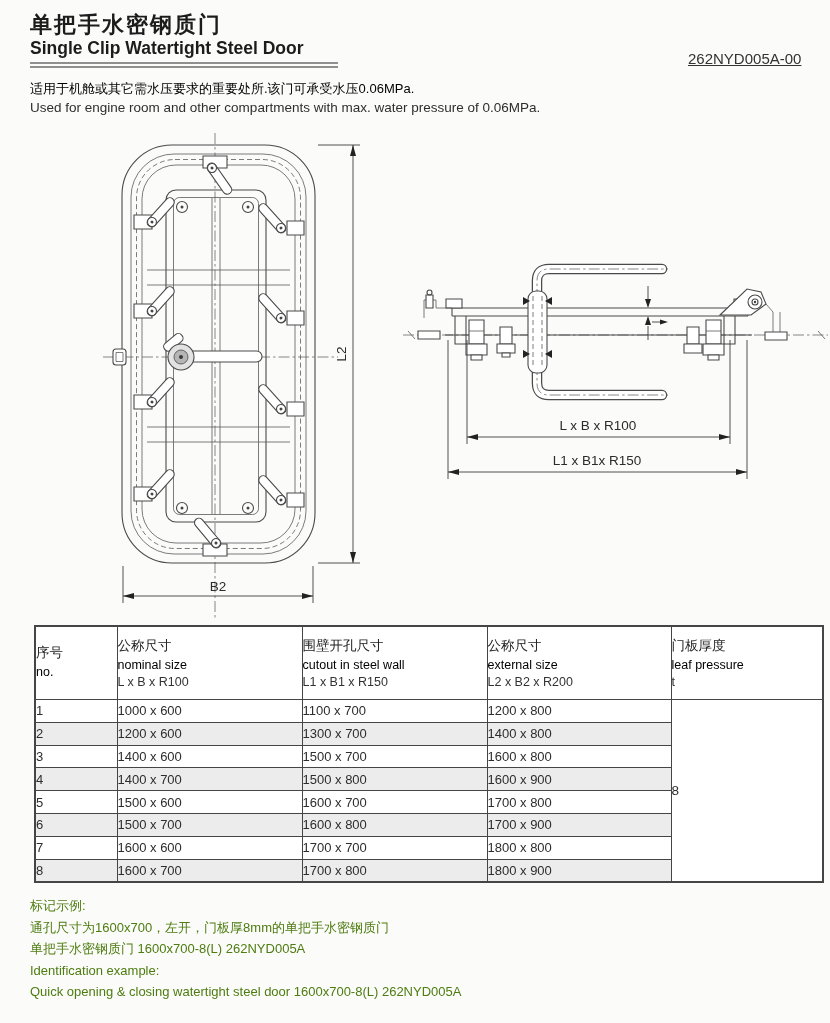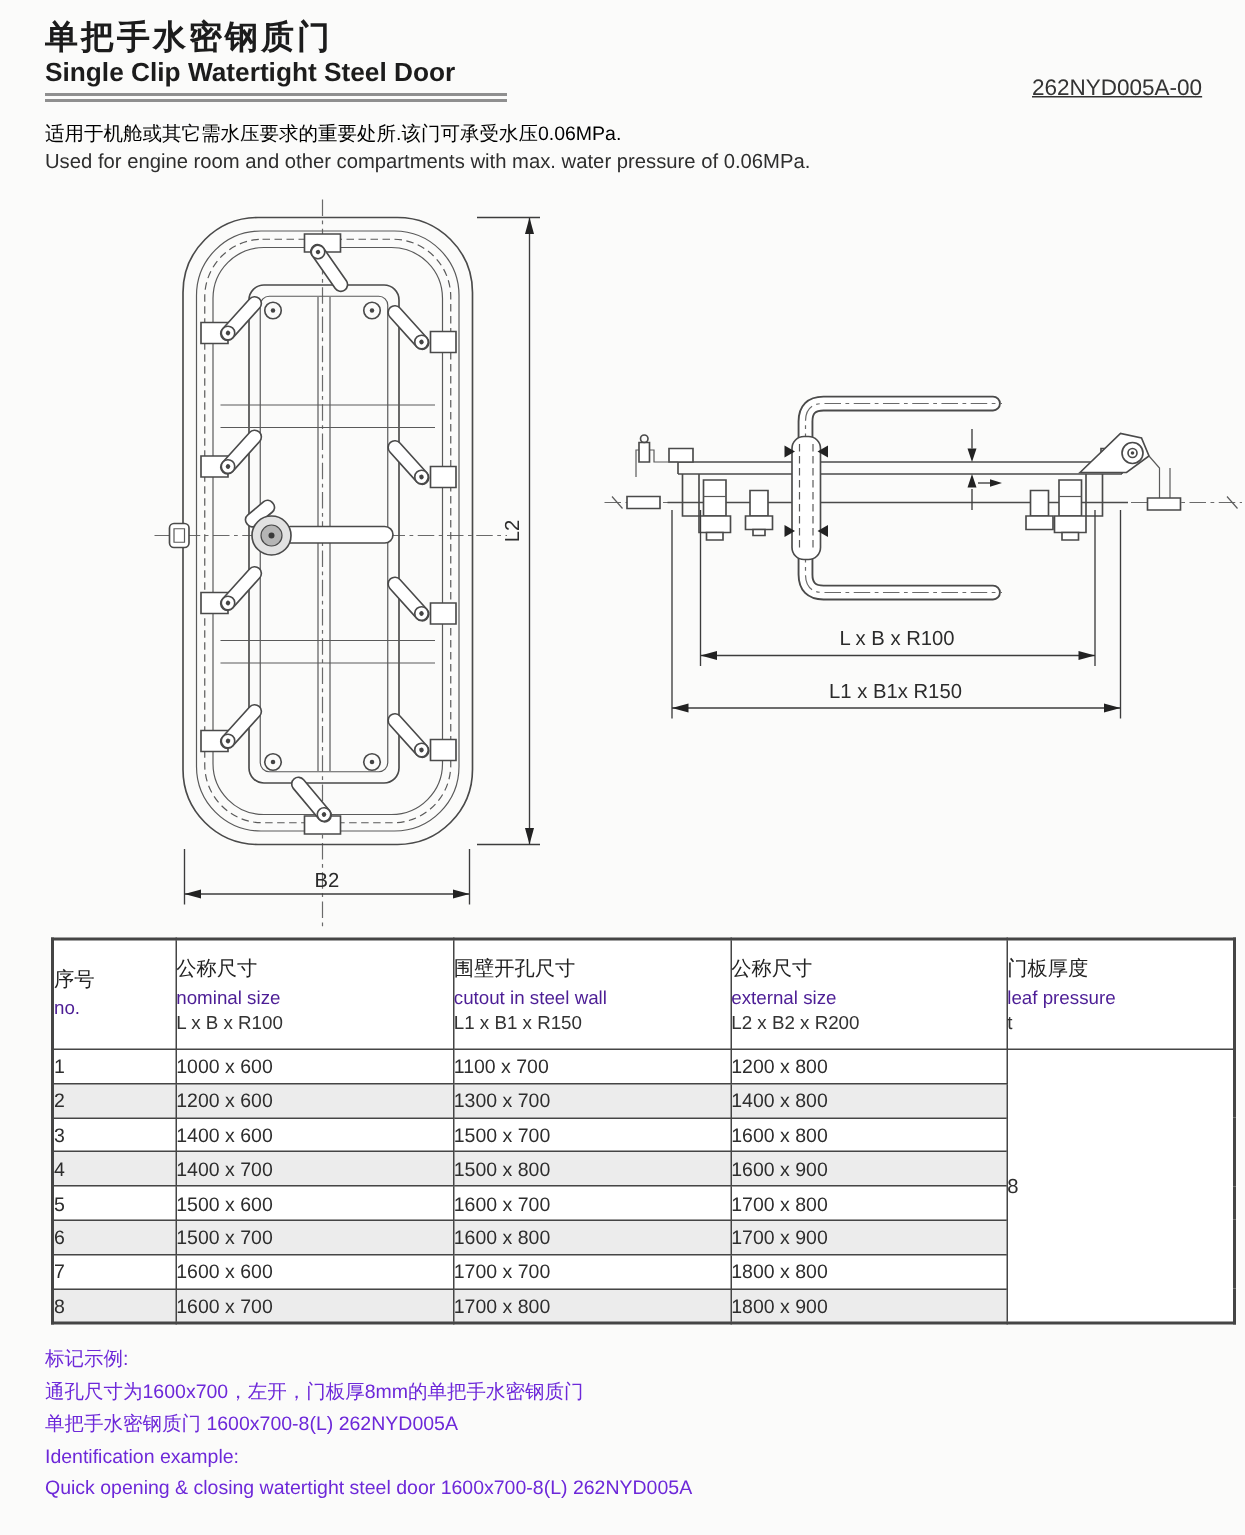--- a/index.html
+++ b/index.html
@@ -43,25 +43,25 @@
   }
   .spec-table th,.spec-table td{
     border:1px solid #454545;text-align:left;vertical-align:middle;padding:0;
     font-weight:normal;
   }
   .spec-table thead th{height:72px;}
   .spec-table tbody td{height:21.8px;}
   .spec-table tbody tr:nth-child(even) td{background:#ececec;}
   .spec-table td.merge{background:#fff !important;font-size:13.5px;}
   .th-zh{display:block;font-size:13.5px;color:#222;margin-bottom:3px;}
-  .th-en{display:block;font-size:12.5px;color:#4c1d95;margin-bottom:3px;}
+  .th-en{display:block;font-size:12.5px;color:#000000;margin-bottom:3px;}
   .th-f{display:block;font-size:12.5px;color:#333;}
 
   
-  .footer{left:30px;top:895px;font-size:13px;color:#6d28d9;line-height:21.5px;}
+  .footer{left:30px;top:895px;font-size:13px;color:#4d7c0f;line-height:21.5px;}
   .footer div{white-space:nowrap;}
 </style>
 </head>
 <body>
 
 <div class="abs title-zh">单把手水密钢质门</div>
 <div class="abs title-en">Single Clip Watertight Steel Door</div>
 <div class="abs title-rule"></div>
 <div class="abs model-code">262NYD005A-00</div>
 <div class="abs desc-zh">适用于机舱或其它需水压要求的重要处所.该门可承受水压0.06MPa.</div>

